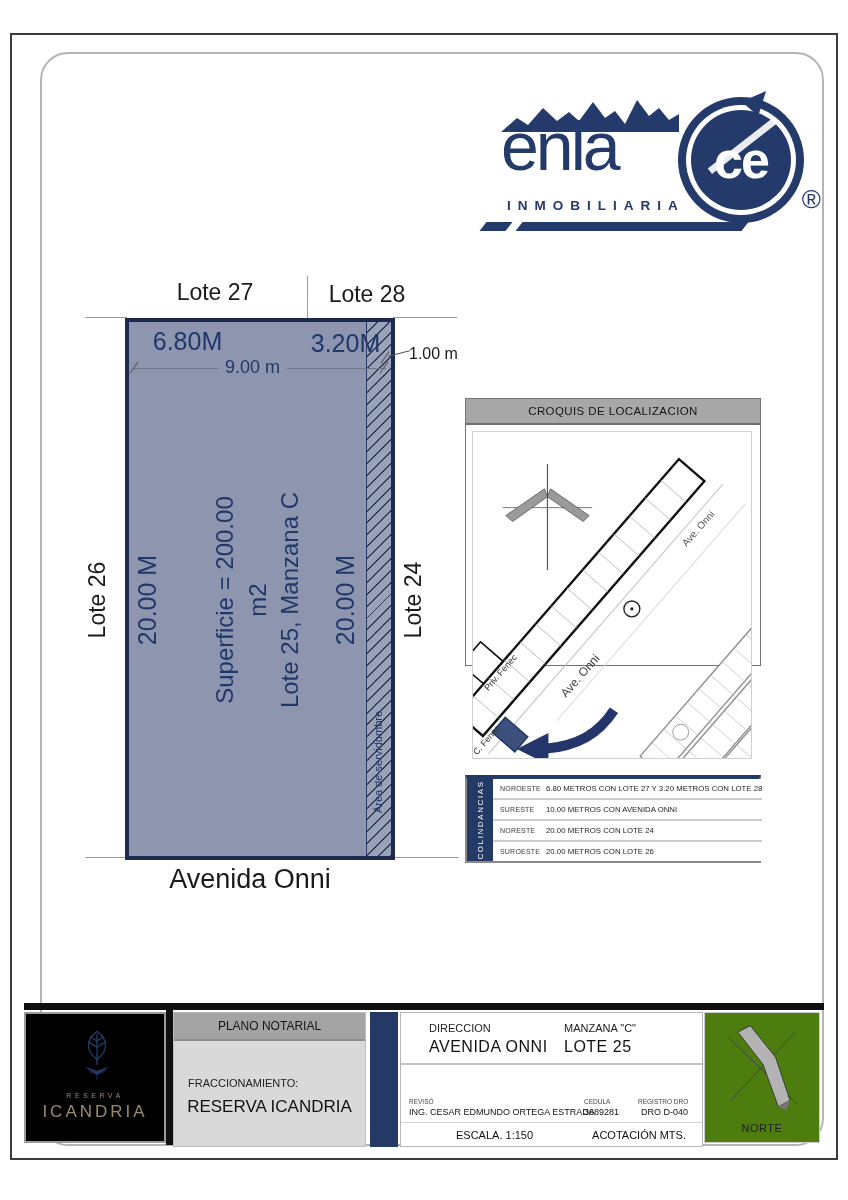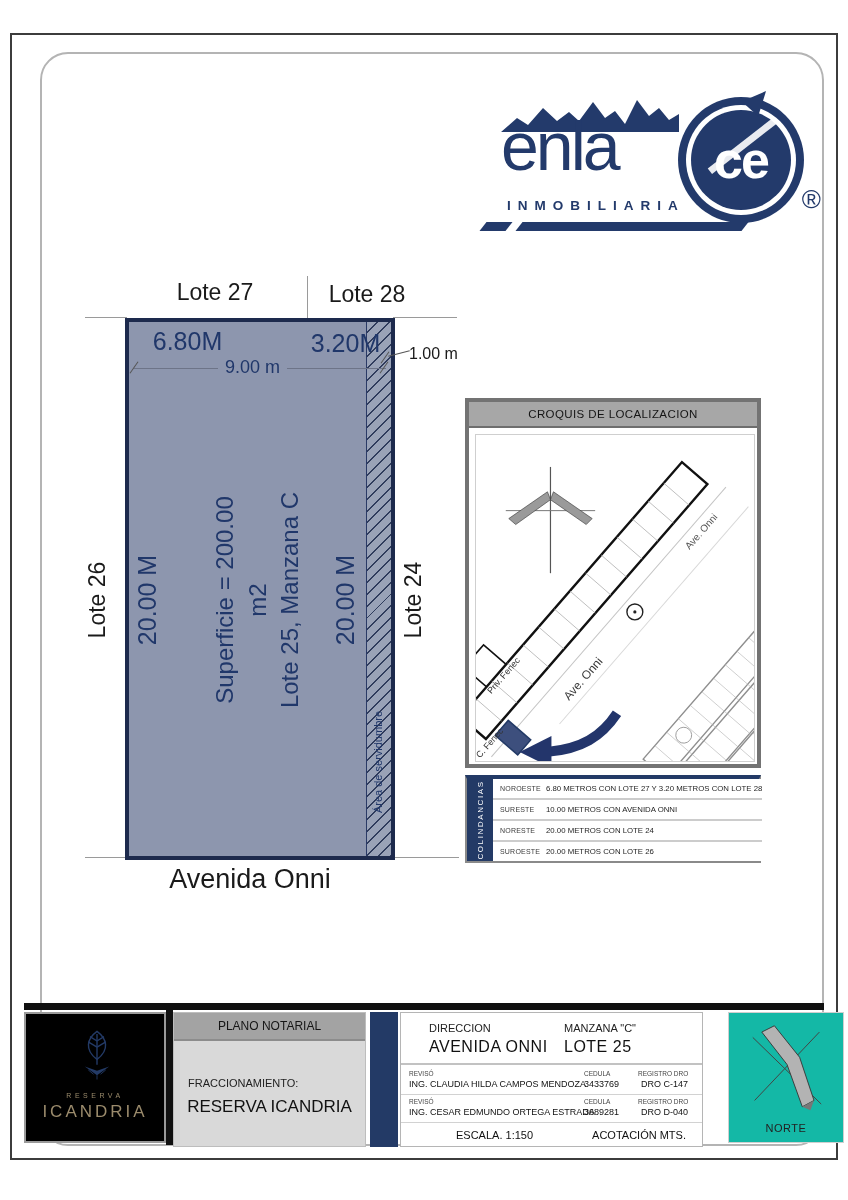--- a/index.html
+++ b/index.html
@@ -39,21 +39,21 @@
   .plot-label { color:#1a1a1a; font-size:23px; text-align:center; }
   .dim-navy { color:#20376a; font-size:25px; text-align:center; }
   .rot { display:flex; align-items:center; justify-content:center; transform:rotate(-90deg); }
   .center-block { width:240px; height:76px; color:#20376a; font-size:24px; text-align:center; line-height:1.35; }
   .serv-label { width:150px; height:16px; color:#20376a; font-size:11px; }
   .lbl9 { left:218px; top:357px; background:#8d96ae; padding:0 7px; color:#20376a; font-size:18px; }
   .lbl1m { left:409px; top:345px; color:#1a1a1a; font-size:16px; }
   .street-label { left:130px; top:864px; width:240px; text-align:center; color:#1a1a1a; font-size:27px; }
 
   
-  .croquis { left:465px; top:398px; width:296px; height:370px; background:#fff; border:4px solid #737373; }
+  .croquis { left:465px; top:398px; width:296px; height:268px; background:#fff; border:1px solid #737373; }
   .croquis-header { height:26px; background:#a7a7a7; border-bottom:2px solid #6e6e6e; text-align:center;
                     line-height:25px; font-size:11.5px; color:#151515; letter-spacing:.4px; }
   .croquis-map { position:absolute; left:6px; top:32px; width:280px; height:328px; border:1.5px solid #cfcfcf; overflow:hidden; }
   .croquis-map svg { display:block; }
 
   
   .colind { left:465px; top:775px; width:296px; height:88px; background:#fff; display:flex;
             border:2px solid #8a8a8a; border-top:4px solid #233a66; }
   .colind-side { width:26px; background:#233a66; display:flex; align-items:center; justify-content:center; }
   .colind-side .rot { width:80px; height:12px; color:#fff; font-size:8px; letter-spacing:1.6px; }
@@ -84,21 +84,21 @@
   .tb-row-rev { position:absolute; left:0; width:100%; height:28px; border-bottom:1.5px solid #d2d2d2; }
   .rev-label { position:absolute; left:8px; top:3px; font-size:6.5px; color:#444; }
   .rev-name  { position:absolute; left:8px; top:12px; font-size:9px; color:#111; white-space:nowrap; }
   .rev-ced-l { position:absolute; left:183px; top:3px; font-size:6.5px; color:#444; }
   .rev-ced-v { position:absolute; left:183px; top:12px; font-size:9px; color:#111; }
   .rev-reg-l { position:absolute; left:237px; top:3px; font-size:6.5px; color:#444; }
   .rev-reg-v { position:absolute; left:240px; top:12px; font-size:9px; color:#111; }
   .tb-row4 { position:absolute; left:0; top:111px; width:100%; height:24px; }
   .tb-escala { position:absolute; left:55px; top:5px; font-size:11px; color:#111; }
   .tb-acot   { position:absolute; right:16px; top:5px; font-size:11px; color:#111; }
-  .tb-norte { left:728px; top:1012px; width:116px; height:131px; background:#14b8a6; border:1px solid #cfcfcf; }
+  .tb-norte { left:704px; top:1012px; width:116px; height:131px; background:#4d7c0f; border:1px solid #cfcfcf; }
   .norte-label { position:absolute; left:0; bottom:8px; width:100%; text-align:center; font-size:11px; color:#222; letter-spacing:.5px; }
 
   svg text { font-family:"Liberation Sans", sans-serif; }
 </style>
 </head>
 <body>
 
 <div class="page">
 
   <div class="abs outer-border"></div>
@@ -304,28 +304,20 @@
 
   <div class="abs tb-navybar"></div>
 
   <div class="abs tb-info">
     <div class="tb-row1">
       <div class="lab-sm" style="position:absolute;left:28px;top:9px;">DIRECCION</div>
       <div class="val-lg" style="position:absolute;left:28px;top:25px;">AVENIDA ONNI</div>
       <div class="lab-sm" style="position:absolute;left:163px;top:9px;">MANZANA  "C"</div>
       <div class="val-lg" style="position:absolute;left:163px;top:25px;">LOTE 25</div>
     </div>
-    <div class="tb-row-rev" style="top:54px;">
-      <span class="rev-label">REVISÓ</span>
-      <span class="rev-name">ING. CLAUDIA HILDA CAMPOS MENDOZA</span>
-      <span class="rev-ced-l">CEDULA</span>
-      <span class="rev-ced-v">3433769</span>
-      <span class="rev-reg-l">REGISTRO DRO</span>
-      <span class="rev-reg-v">DRO C-147</span>
-    </div>
     <div class="tb-row-rev" style="top:82px;">
       <span class="rev-label">REVISÓ</span>
       <span class="rev-name">ING. CESAR EDMUNDO ORTEGA ESTRADA</span>
       <span class="rev-ced-l">CEDULA</span>
       <span class="rev-ced-v">3689281</span>
       <span class="rev-reg-l">REGISTRO DRO</span>
       <span class="rev-reg-v">DRO D-040</span>
     </div>
     <div class="tb-row4">
       <span class="tb-escala">ESCALA. 1:150</span>

